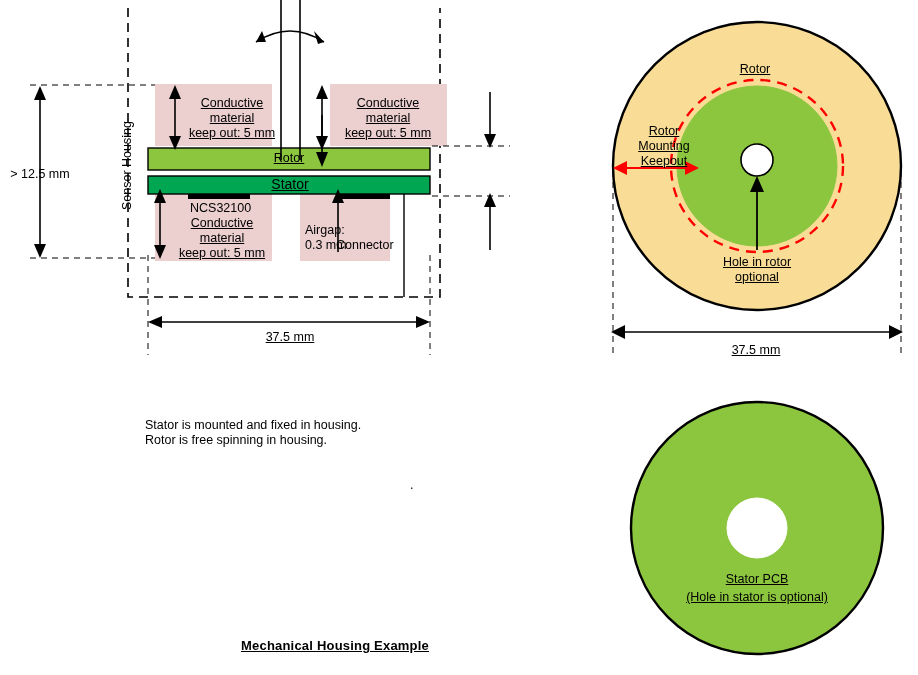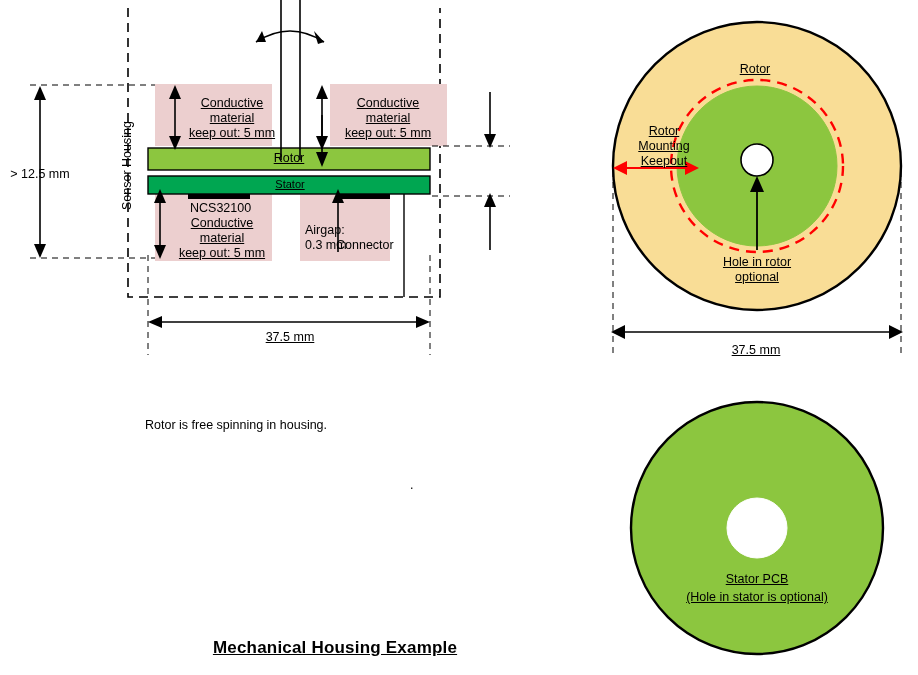--- a/index.html
+++ b/index.html
@@ -26,21 +26,21 @@
     white-space: pre;
   }
   .txt-c { text-align: center; text-decoration: underline; }
   .txt-r { text-align: right; }
   .vert {
     transform: rotate(-90deg);
     transform-origin: left top;
     white-space: nowrap;
   }
   .title {
-    font-size: 17px;
+    font-size: 13px;
     font-weight: bold;
     letter-spacing: 0.2px;
   }
   svg { display: block; }
 </style>
 </head>
 <body>
 
 <div id="stage">
 
@@ -146,35 +146,36 @@
   <div class="abs txt txt-c" style="left:182px; top:96px; width:100px;">Conductive
 material
 keep out: 5 mm</div>
 
   <div class="abs txt txt-c" style="left:338px; top:96px; width:100px;">Conductive
 material
 keep out: 5 mm</div>
 
   <div class="abs txt txt-c" style="left:268px; top:151px; width:42px; font-size:12.5px;">Rotor</div>
 
-  <div class="abs txt txt-c" style="left:265px; top:177px; width:50px; font-size:11px;">Stator</div>
+  <div class="abs txt txt-c" style="left:265px; top:177px; width:50px; font-size:14px;">Stator</div>
 
   <div class="abs txt" style="left:190px; top:201px;">NCS32100</div>
 
   <div class="abs txt" style="left:336px; top:207px;margin-top:31px;">Connector</div>
 
   <div class="abs txt txt-c" style="left:172px; top:216px; width:100px;">Conductive
 material
 keep out: 5 mm</div>
 
   <div class="abs txt" style="left:305px; top:223px;">Airgap:
 0.3 mm</div>
 
 
   <div class="abs" style="left:145px; top:418px;">
+    <div class="txt">Stator is mounted and fixed in housing.</div>
     <div class="txt">Rotor is free spinning in housing.</div>
   </div>
   <div class="abs txt" style="left:410px; top:478px;">.</div>
 
   <div class="abs title txt-c" style="left:135px; top:638px; width:400px;">Mechanical Housing Example</div>
 
   <svg class="abs" style="left:595px; top:10px;" width="323" height="360">
 
     <g stroke="#000" stroke-width="1" stroke-dasharray="6,5">
       <line x1="18" y1="150" x2="18" y2="345"></line>

